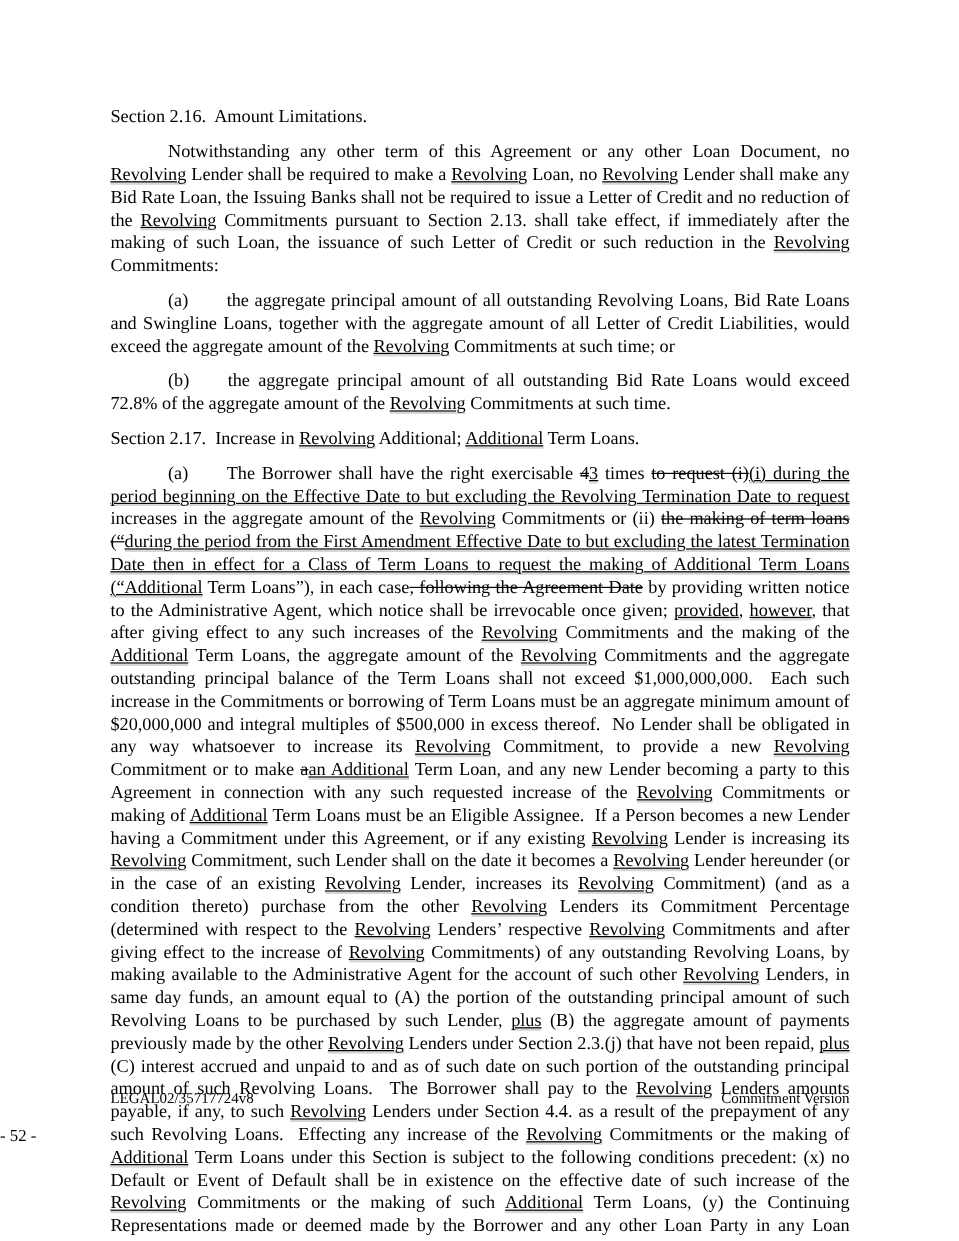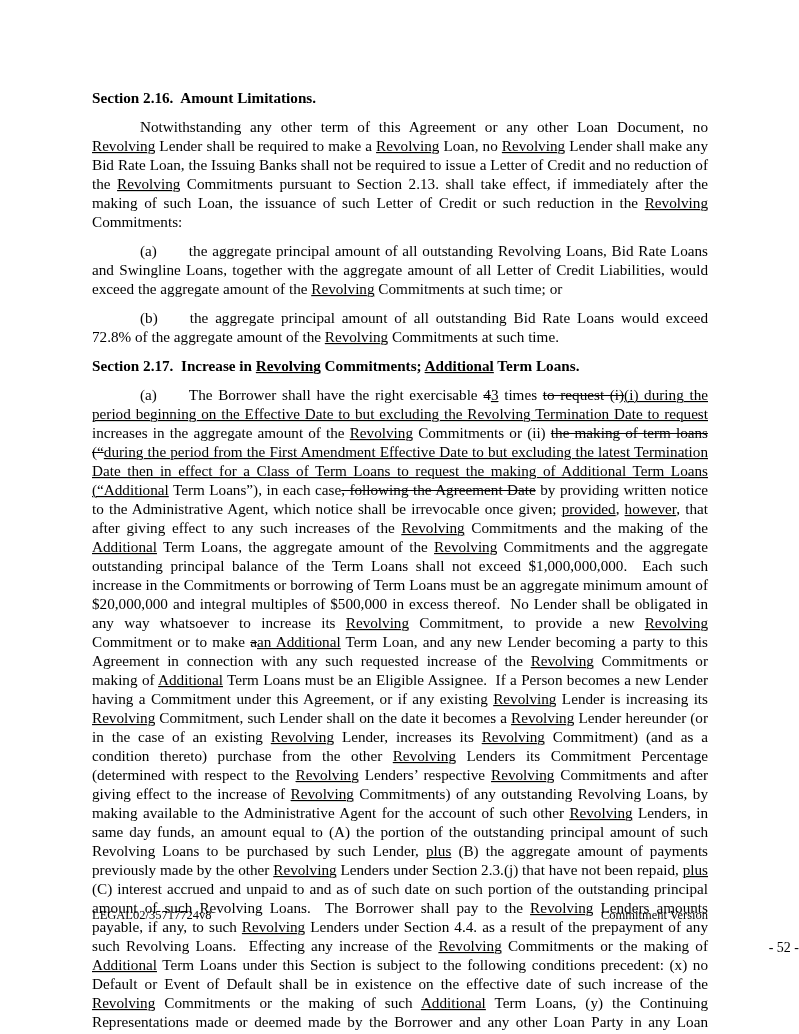--- a/index.html
+++ b/index.html
@@ -27,40 +27,40 @@
   }
   .content p {
     margin: 0 0 10px 0;
   }
   p.heading {
     font-weight: bold;
   }
   p.body, p.item {
     text-indent: 48px;
   }
-  .bold { font-weight: bold; }
+  .bold { font-weight: normal; }
   .ins {
     text-decoration: underline;
     text-decoration-thickness: 1px;
     background: linear-gradient(to top, rgba(165,165,165,0.45) 2px, rgba(0,0,0,0) 2px);
   }
   .del {
     text-decoration: line-through;
     text-decoration-thickness: 1px;
   }
   .tab {
     display: inline-block;
     width: 32px;
   }
   .footer-page {
     position: absolute;
     top: 940px;
     left: 0;
     width: 100%;
-    text-align: right;
+    text-align: left;
     font-size: 14px;
     line-height: 16px;
   }
   .footer-row {
     position: absolute;
     top: 908px;
     left: 92px;
     right: 91px;
     display: flex;
     justify-content: space-between;
@@ -71,21 +71,21 @@
 </style>
 </head>
 <body>
 
 <div class="page">
   <div class="content" id="doc-content">
       <p class="heading"><span class="bold">Section 2.16.&nbsp; Amount Limitations.</span></p>
       <p class="body"><span>Notwithstanding any other term of this Agreement or any other Loan Document, no </span><span class="ins">Revolving</span><span> Lender shall be required to make a </span><span class="ins">Revolving</span><span> Loan, no </span><span class="ins">Revolving</span><span> Lender shall make any Bid Rate Loan, the Issuing Banks shall not be required to issue a Letter of Credit and no reduction of the </span><span class="ins">Revolving</span><span> Commitments pursuant to Section 2.13. shall take effect, if immediately after the making of such Loan, the issuance of such Letter of Credit or such reduction in the </span><span class="ins">Revolving</span><span> Commitments:</span></p>
       <p class="item"><span>(a)</span><span class="tab"></span><span>the aggregate principal amount of all outstanding Revolving Loans, Bid Rate Loans and Swingline Loans, together with the aggregate amount of all Letter of Credit Liabilities, would exceed the aggregate amount of the </span><span class="ins">Revolving</span><span> Commitments at such time; or</span></p>
       <p class="item"><span>(b)</span><span class="tab"></span><span>the aggregate principal amount of all outstanding Bid Rate Loans would exceed 72.8% of the aggregate amount of the </span><span class="ins">Revolving</span><span> Commitments at such time.</span></p>
-      <p class="heading"><span class="bold">Section 2.17.&nbsp; Increase in </span><span class="bold ins">Revolving</span><span class="bold"> Commitments; </span><span class="bold ins">Additional</span><span class="bold"> Term Loans.</span></p>
+      <p class="heading"><span class="bold">Section 2.17.&nbsp; Increase in </span><span class="bold ins">Revolving</span><span class="bold"> Additional; </span><span class="bold ins">Additional</span><span class="bold"> Term Loans.</span></p>
       <p class="item"><span>(a)</span><span class="tab"></span><span>The Borrower shall have the right exercisable </span><span class="del">4</span><span class="ins">3</span><span> times </span><span class="del">to request (i)</span><span class="ins">(i) during the period beginning on the Effective Date to but excluding the Revolving Termination Date to request</span><span> increases in the aggregate amount of the </span><span class="ins">Revolving</span><span> Commitments or (ii) </span><span class="del">the making of term loans (“</span><span class="ins">during the period from the First Amendment Effective Date to but excluding the latest Termination Date then in effect for a Class of Term Loans to request the making of Additional Term Loans (“Additional</span><span> Term Loans”), in each case</span><span class="del">, following the Agreement Date</span><span> by providing written notice to the Administrative Agent, which notice shall be irrevocable once given; </span><span class="ins">provided</span><span>, </span><span class="ins">however</span><span>, that after giving effect to any such increases of the </span><span class="ins">Revolving</span><span> Commitments and the making of the </span><span class="ins">Additional</span><span> Term Loans, the aggregate amount of the </span><span class="ins">Revolving</span><span> Commitments and the aggregate outstanding principal balance of the Term Loans shall not exceed $1,000,000,000.&nbsp; Each such increase in the Commitments or borrowing of Term Loans must be an aggregate minimum amount of $20,000,000 and integral multiples of $500,000 in excess thereof.&nbsp; No Lender shall be obligated in any way whatsoever to increase its </span><span class="ins">Revolving</span><span> Commitment, to provide a new </span><span class="ins">Revolving</span><span> Commitment or to make </span><span class="del">a</span><span class="ins">an Additional</span><span> Term Loan, and any new Lender becoming a party to this Agreement in connection with any such requested increase of the </span><span class="ins">Revolving</span><span> Commitments or making of </span><span class="ins">Additional</span><span> Term Loans must be an Eligible Assignee.&nbsp; If a Person becomes a new Lender having a Commitment under this Agreement, or if any existing </span><span class="ins">Revolving</span><span> Lender is increasing its </span><span class="ins">Revolving</span><span> Commitment, such Lender shall on the date it becomes a </span><span class="ins">Revolving</span><span> Lender hereunder (or in the case of an existing </span><span class="ins">Revolving</span><span> Lender, increases its </span><span class="ins">Revolving</span><span> Commitment) (and as a condition thereto) purchase from the other </span><span class="ins">Revolving</span><span> Lenders its Commitment Percentage (determined with respect to the </span><span class="ins">Revolving</span><span> Lenders’ respective </span><span class="ins">Revolving</span><span> Commitments and after giving effect to the increase of </span><span class="ins">Revolving</span><span> Commitments) of any outstanding Revolving Loans, by making available to the Administrative Agent for the account of such other </span><span class="ins">Revolving</span><span> Lenders, in same day funds, an amount equal to (A) the portion of the outstanding principal amount of such Revolving Loans to be purchased by such Lender, </span><span class="ins">plus</span><span> (B) the aggregate amount of payments previously made by the other </span><span class="ins">Revolving</span><span> Lenders under Section 2.3.(j) that have not been repaid, </span><span class="ins">plus</span><span> (C) interest accrued and unpaid to and as of such date on such portion of the outstanding principal amount of such Revolving Loans.&nbsp; The Borrower shall pay to the </span><span class="ins">Revolving</span><span> Lenders amounts payable, if any, to such </span><span class="ins">Revolving</span><span> Lenders under Section 4.4. as a result of the prepayment of any such Revolving Loans.&nbsp; Effecting any increase of the </span><span class="ins">Revolving</span><span> Commitments or the making of </span><span class="ins">Additional</span><span> Term Loans under this Section is subject to the following conditions precedent: (x) no Default or Event of Default shall be in existence on the effective date of such increase of the </span><span class="ins">Revolving</span><span> Commitments or the making of such </span><span class="ins">Additional</span><span> Term Loans, (y) the Continuing Representations made or deemed made by the Borrower and any other Loan Party in any Loan Document to which such Loan Party is a party shall be true and correct in all material respects (except in the case of a representation or warranty qualified by materiality, in which case such representation or warranty shall</span></p>
     </div>
 
   <div class="footer-page">- 52 -</div>
 
   <div class="footer-row">
     <span>LEGAL02/35717724v8</span>
     <span>Commitment Version</span>
   </div>
 </div>

